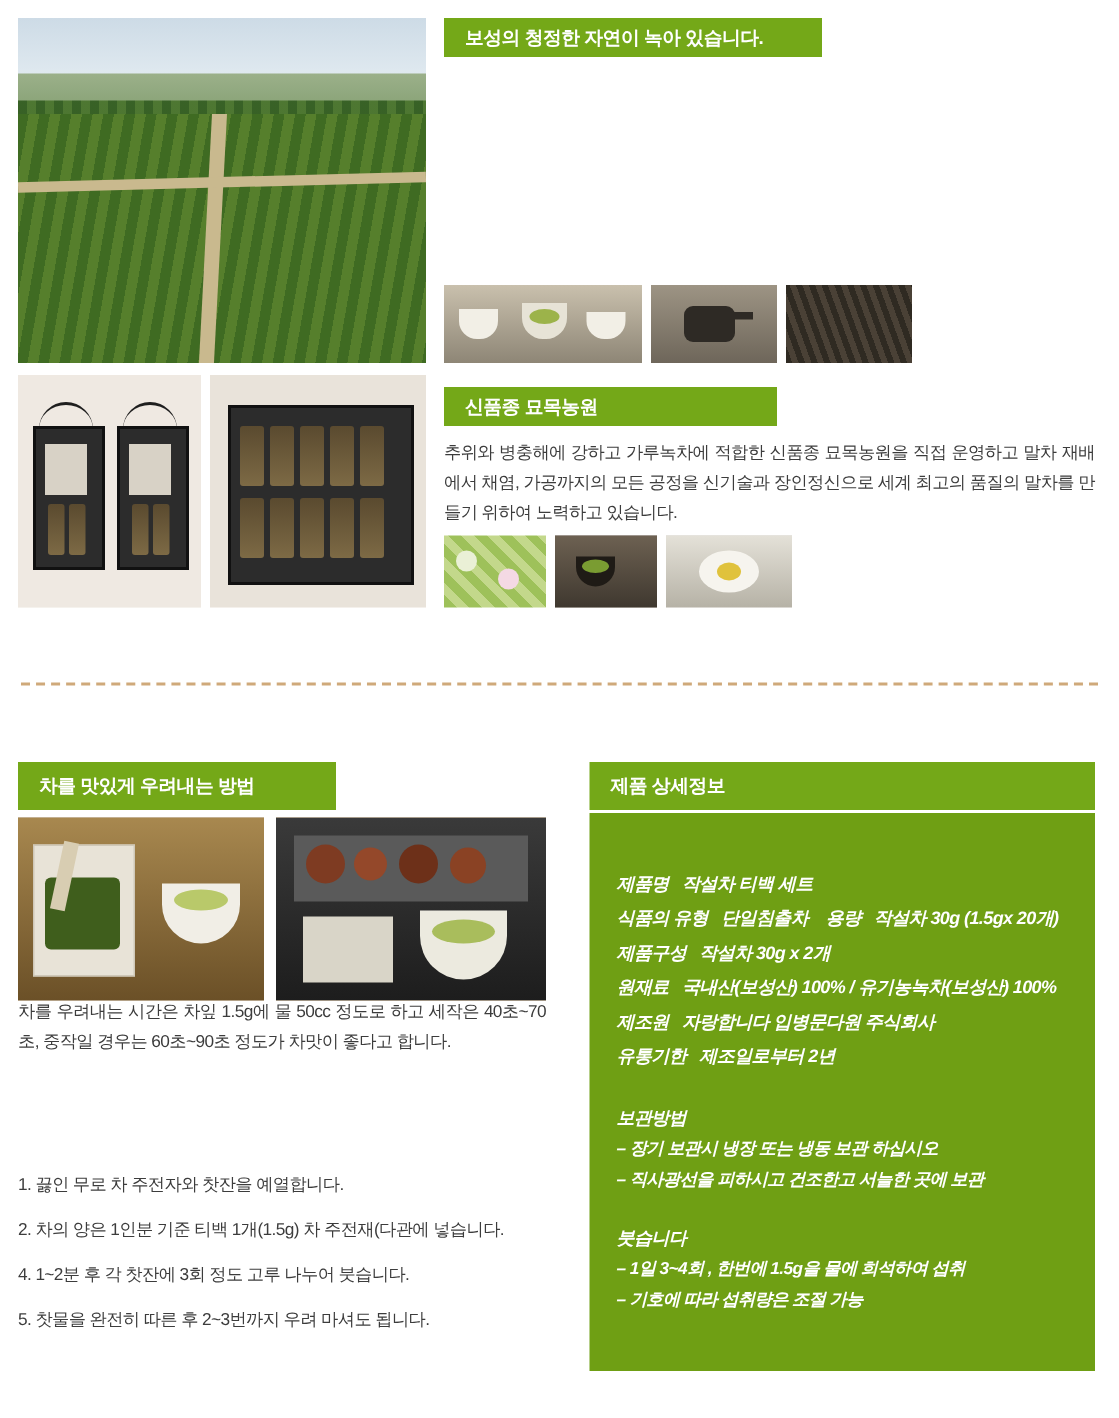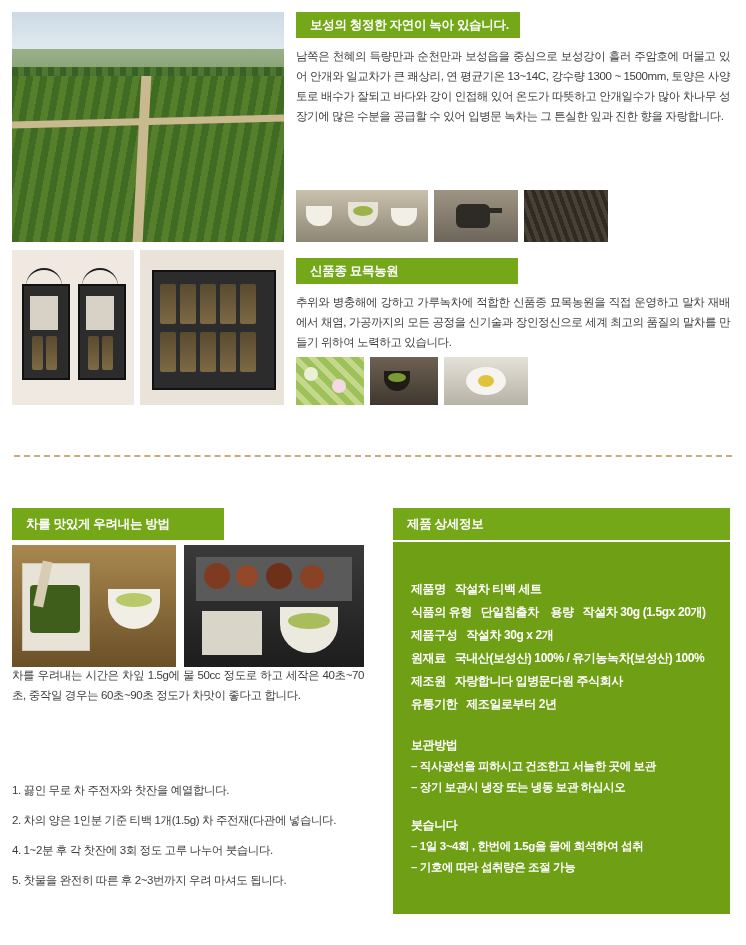--- a/index.html
+++ b/index.html
@@ -184,23 +184,22 @@
 
   <div class="photo" id="photo-plantation" style="left:12px; top:12px; width:272px; height:230px;">
     <div class="sky"></div>
     <div class="hills"></div>
     <div class="trees"></div>
     <div class="field"></div>
     <div class="path path-v"></div>
     <div class="path path-h"></div>
   </div>
 
-  <div class="green-head abs" style="left:296px; top:12px; width:224px; box-sizing:border-box;">보성의 청정한 자연이 녹아 있습니다.</div>
-
-  <div class="body-text abs" style="left:296px; top:46px; width:434px;">남쪽은 천혜의 득량만과 순천만과 보성읍을 중심으로 보성강이 흘러 주암호에 머물고 있어 안개와 일교차가 큰 쾌상리, 연 평균기온 13~14C, 강수량 1300 ~ 1500mm, 토양은 사양토로 배수가 잘되고 바다와 강이 인접해 있어 온도가 따뜻하고 안개일수가 많아 차나무 성장기에 많은 수분을 공급할 수 있어 입병문 녹차는 그 튼실한 잎과 진한 향을 자랑합니다.</div>
+  <div class="green-head abs" style="left:296px; top:12px; width:252px; box-sizing:border-box;">보성의 청정한 자연이 녹아 있습니다.</div>
+
 
   <div class="thumb" style="left:296px; top:190px; width:132px; height:52px; background:#b9b0a0;">
     <div class="abs" style="left:0;top:0;width:100%;height:100%;background:linear-gradient(#c9c0ad,#8e8676);"></div>
     <div class="abs" style="left:10px;top:16px;width:26px;height:20px;border-radius:0 0 12px 12px;background:#f2efe6;"></div>
     <div class="abs" style="left:52px;top:12px;width:30px;height:24px;border-radius:0 0 14px 14px;background:#e7e3d6;"></div>
     <div class="abs" style="left:95px;top:18px;width:26px;height:18px;border-radius:0 0 12px 12px;background:#f2efe6;"></div>
     <div class="abs" style="left:57px;top:16px;width:20px;height:10px;border-radius:50%;background:#9cb34a;"></div>
   </div>
 
   <div class="thumb" style="left:434px; top:190px; width:84px; height:52px; background:#8d8473;">
@@ -294,21 +293,21 @@
   <div id="brew-desc" class="body-text">차를 우려내는 시간은 차잎 1.5g에 물 50cc 정도로 하고 세작은 40초~70초, 중작일 경우는 60초~90초 정도가 차맛이 좋다고 합니다.</div>
 
   <div id="brew-steps">
     <div class="step">1. 끓인 무로 차 주전자와 찻잔을 예열합니다.</div>
     <div class="step">2. 차의 양은 1인분 기준 티백 1개(1.5g) 차 주전재(다관에 넣습니다.</div>
     <div class="step">4. 1~2분 후 각 찻잔에 3회 정도 고루 나누어 붓습니다.</div>
     <div class="step">5. 찻물을 완전히 따른 후 2~3번까지 우려 마셔도 됩니다.</div>
   </div>
 
   <div id="product-panel">
-    <div style="padding:36px 4px 0 18px;">
+    <div style="padding:36px 4px 0 18px;font-style:italic;">
 
       <div class="row">
         <span class="label">제품명</span>
         &nbsp;
         <span class="value">작설차 티백 세트</span>
       </div>
 
       <div class="row">
         <span class="label">식품의 유형</span>
         &nbsp;
@@ -339,22 +338,22 @@
 
       <div class="row">
         <span class="label">유통기한</span>
         &nbsp;
         <span class="value">제조일로부터 2년</span>
       </div>
 
       <div style="height:18px;"></div>
 
       <div class="sub-title">보관방법</div>
+      <div class="bullet">– 장기 보관시 냉장 또는 냉동 보관 하십시오</div>
       <div class="bullet">– 직사광선을 피하시고 건조한고 서늘한 곳에 보관</div>
-      <div class="bullet">– 장기 보관시 냉장 또는 냉동 보관 하십시오</div>
 
       <div style="height:16px;"></div>
 
       <div class="sub-title">붓습니다</div>
       <div class="bullet">– 1일 3~4회 , 한번에 1.5g을 물에 희석하여 섭취</div>
       <div class="bullet">– 기호에 따라 섭취량은 조절 가능</div>
 
     </div>
   </div>
 

